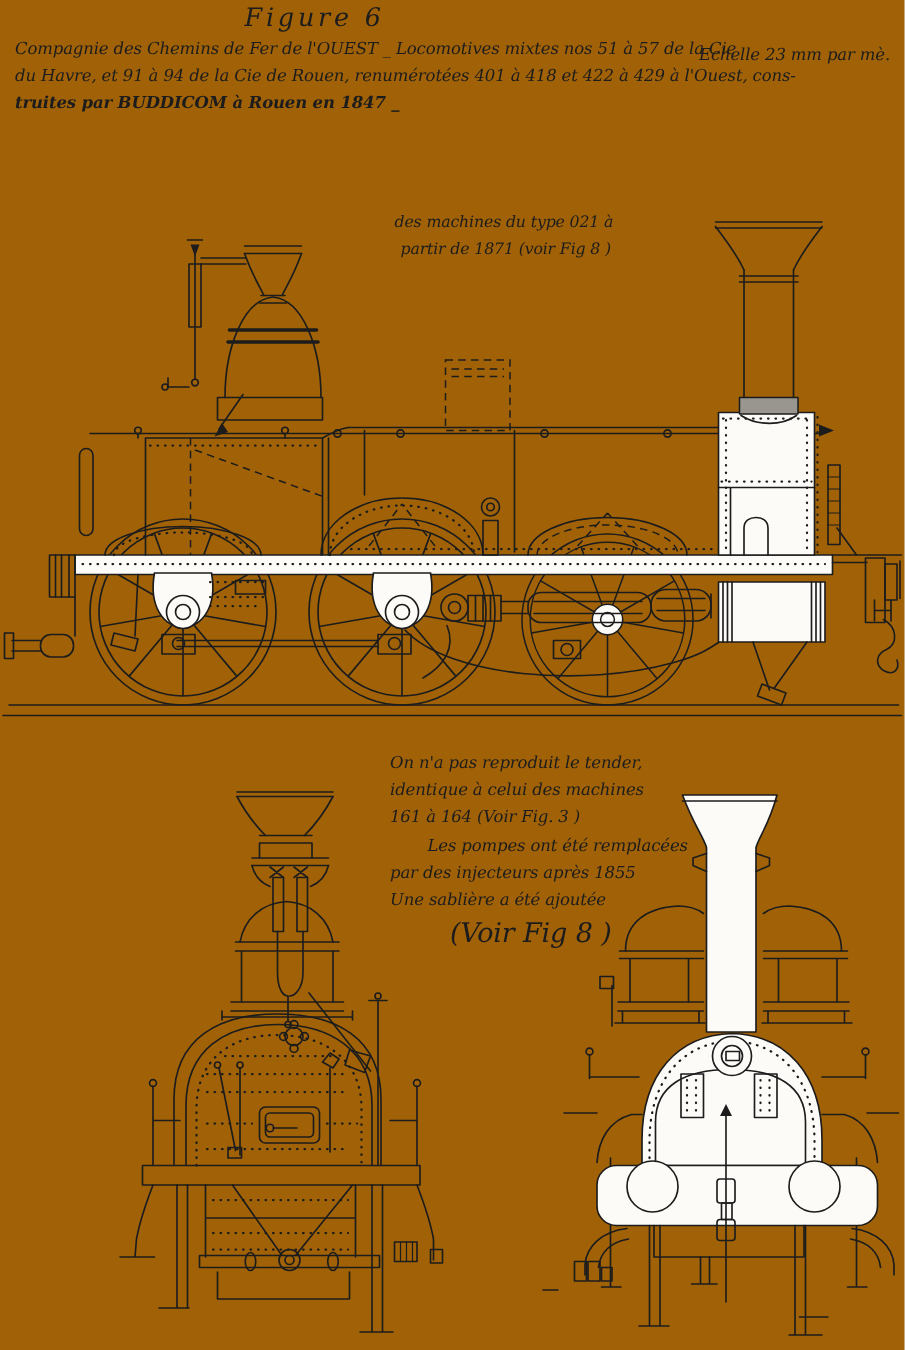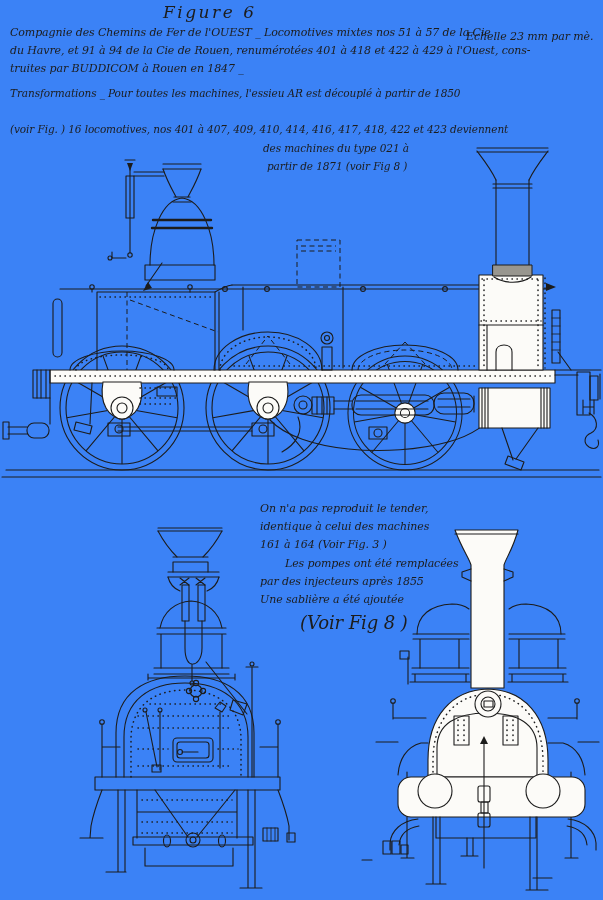--- a/index.html
+++ b/index.html
@@ -1,16 +1,16 @@
 <!DOCTYPE html>
 <html><head>
 <meta charset="utf-8">
 <style>
   html,body{margin:0;padding:0;background:#e8e6e0;}
-  #page{position:relative;width:603px;height:900px;background:#3b82f6;overflow:hidden;
+  #page{position:relative;width:603px;height:900px;background:#a16207;overflow:hidden;
         font-family:"DejaVu Serif",serif;color:#1c1c1c;}
   svg.art{position:absolute;left:0;top:0;}
   .hw{position:absolute;font-style:italic;white-space:nowrap;letter-spacing:-.1px;color:#1c1c1c;}
   .t11{font-size:11px;}
   .t105{font-size:10.5px;}
   #fig-title{font-size:17px;letter-spacing:2.5px;}
   
   .ln{fill:none;stroke:#1c1c1c;stroke-width:1.1;stroke-linecap:round;stroke-linejoin:round;}
   .thin{fill:none;stroke:#1c1c1c;stroke-width:.8;stroke-linecap:round;}
   .w{fill:#fcfbf8;stroke:#1c1c1c;stroke-width:1.1;stroke-linejoin:round;}
@@ -331,26 +331,24 @@
         <rect x="481" y="802" width="7" height="11"></rect>
         <rect x="478" y="813" width="12" height="14" rx="2"></rect>
       </g>
     </g>
   </svg>
 
   <div id="fig-title" class="hw" style="left:163px;top:2px;">Figure 6</div>
 
   <div class="hw t11" style="left:10px;top:26px;">Compagnie des Chemins de Fer de l'OUEST _ Locomotives mixtes nos 51 à 57 de la Cie</div>
   <div class="hw t11" style="left:10px;top:44px;text-align:center;">du Havre, et 91 à 94 de la Cie de Rouen, renumérotées 401 à 418 et 422 à 429 à l'Ouest, cons-</div>
-  <div class="hw t11" style="left:10px;top:62px;">truites par BUDDICOM à Rouen en 1847 _</div>
+  <div class="hw t11" style="left:10px;top:62px;font-weight:bold;">truites par BUDDICOM à Rouen en 1847 _</div>
 
   <div class="hw t11" style="left:466px;top:30px;">Echelle 23 mm par mè.</div>
 
-  <div class="hw t105" style="left:10px;top:87px;">Transformations _ Pour toutes les machines, l'essieu AR est découplé à partir de 1850</div>
-  <div class="hw t105" style="left:10px;top:123px;">(voir Fig.      ) 16 locomotives, nos 401 à 407, 409, 410, 414, 416, 417, 418, 422 et 423 deviennent</div>
   <div class="hw t105" style="left:263px;top:142px;">des machines du type 021 à</div>
   <div class="hw t105" style="left:267px;top:160px;">partir de 1871 (voir Fig 8 )</div>
 
   <div class="hw t11" style="left:260px;top:502px;">On n'a pas reproduit le tender,</div>
   <div class="hw t11" style="left:260px;top:520px;">identique à celui des machines</div>
   <div class="hw t11" style="left:260px;top:538px;">161 à 164 (Voir Fig. 3 )</div>
   <div class="hw t11" style="left:260px;top:557px;margin-left:25px;">Les pompes ont été remplacées</div>
   <div class="hw t11" style="left:260px;top:575px;">par des injecteurs après 1855</div>
   <div class="hw t11" style="left:260px;top:593px;">Une sablière a été ajoutée</div>
   <div class="hw t11" style="left:300px;top:612px;font-size:18px;">(Voir Fig 8 )</div>

